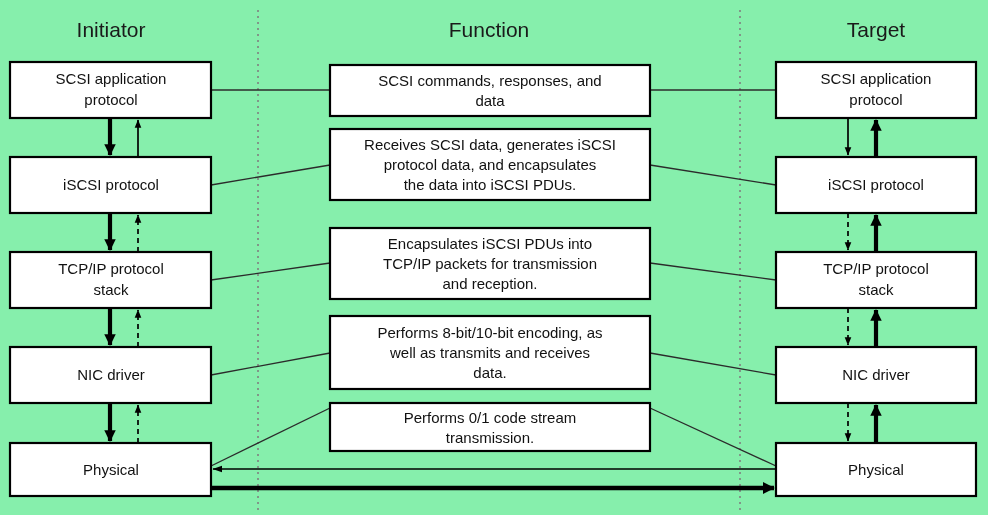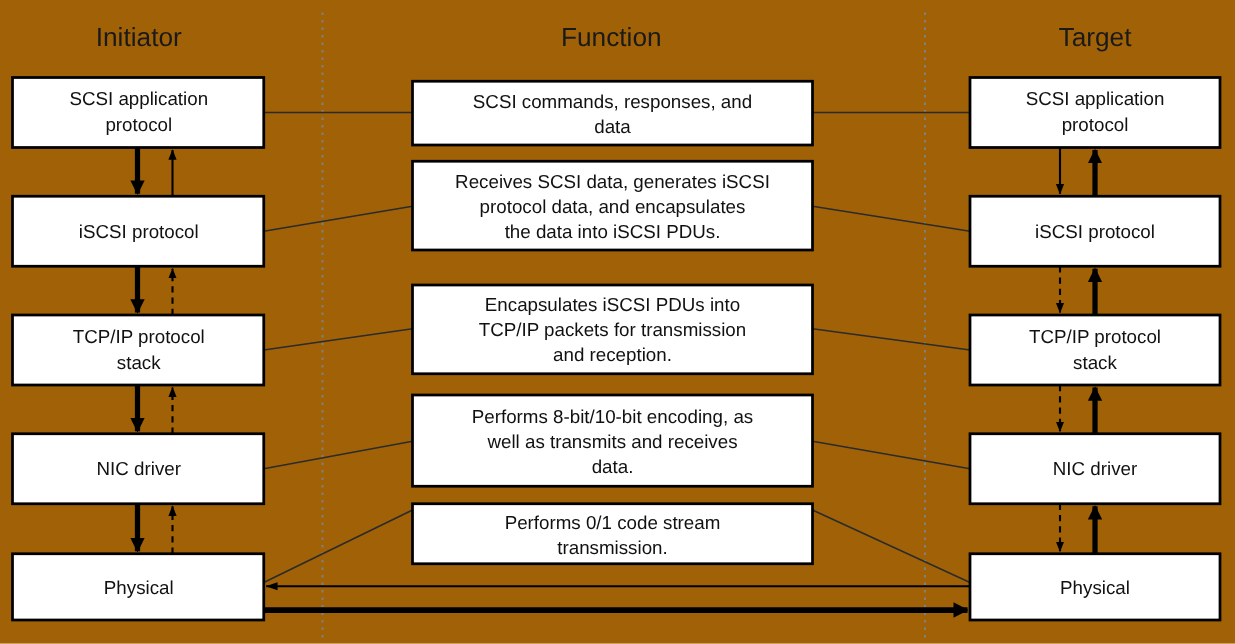--- a/index.html
+++ b/index.html
@@ -10,21 +10,21 @@
   body {
     font-family: "Liberation Sans", sans-serif;
     width: 988px;
     height: 515px;
     overflow: hidden;
   }
   #diagram-root {
     position: relative;
     width: 988px;
     height: 515px;
-    background: #a16207;
+    background: #86efac;
   }
   svg.diagram {
     display: block;
     width: 988px;
     height: 515px;
   }
   .col-title {
     font-family: "Liberation Sans", sans-serif;
     font-size: 21px;
     fill: #1a1a1a;

